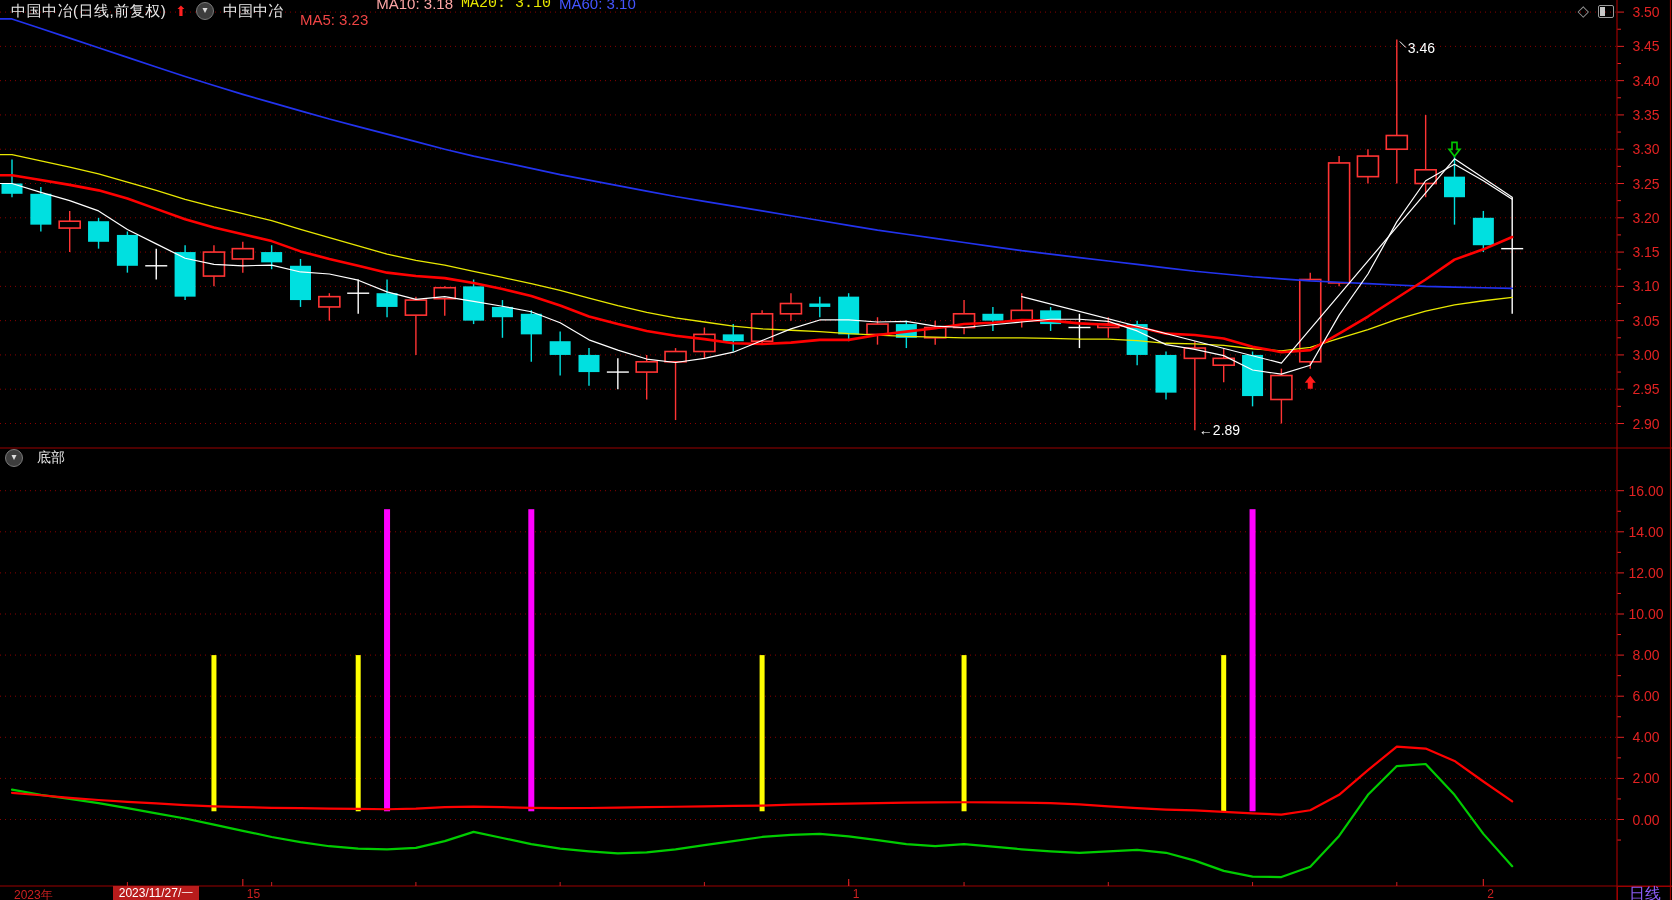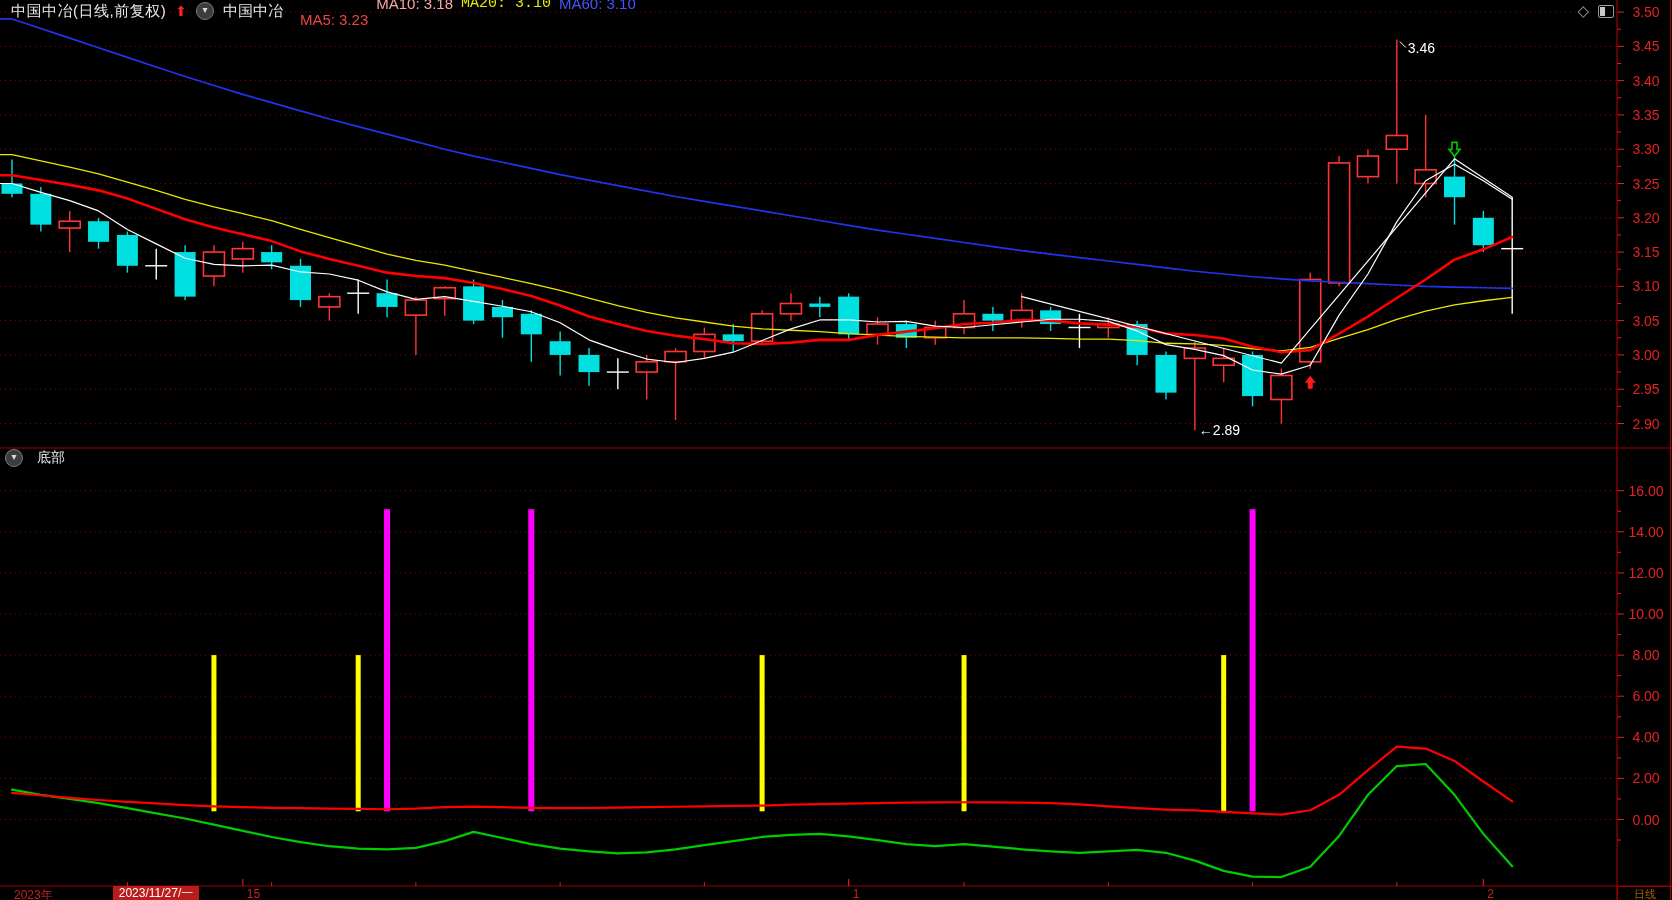--- a/index.html
+++ b/index.html
@@ -22,21 +22,21 @@
   .panel-icon i{position:absolute;left:1px;top:1px;bottom:1px;width:5px;background:#c8c8c8;display:block;}
   .sub-header{position:absolute;left:0;top:449px;width:1610px;height:18px;display:flex;
               align-items:center;gap:14px;font-size:14px;color:#e8e8e8;padding-left:5px;box-sizing:border-box;}
   .sub-fields{display:flex;gap:18px;}
   .bottom-bar{position:absolute;left:0;top:886px;width:1352px;height:14px;font-size:12px;color:#cc2020;}
   .bottom-bar .year{position:absolute;left:14px;top:1px;}
   .date-box{position:absolute;left:113px;top:0px;width:86px;height:14px;background:#b91c1c;
             color:#ffffff;text-align:center;line-height:14px;font-size:12px;cursor:pointer;}
   .month-label{position:absolute;top:1px;}
   .period-cell{position:absolute;left:1617px;top:0px;width:55px;height:14px;border-left:1px solid #9b0000;
-               border-top:1px solid #9b0000;color:#a16207;text-align:center;line-height:14px;font-size:11px;
+               border-top:1px solid #9b0000;color:#8b5cf6;text-align:center;line-height:14px;font-size:16px;
                box-sizing:border-box;cursor:pointer;}
 </style>
 </head>
 <body>
 
 <div class="screen">
 
   <svg id="chart" width="1672" height="900">
       <line x1="0" y1="12.079999999999927" x2="1617" y2="12.079999999999927" stroke="#8b0000" stroke-width="1" stroke-dasharray="1 4"></line>
       <line x1="1617" y1="12.079999999999927" x2="1624" y2="12.079999999999927" stroke="#e22222" stroke-width="1"></line>

